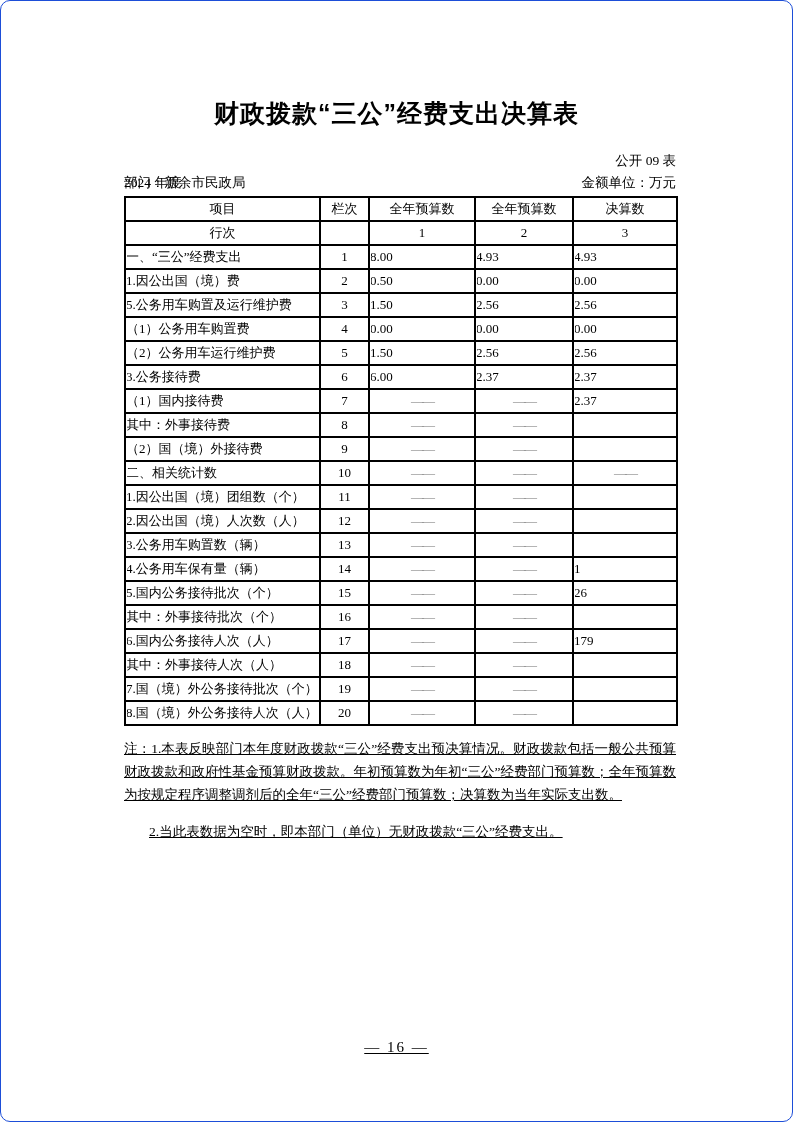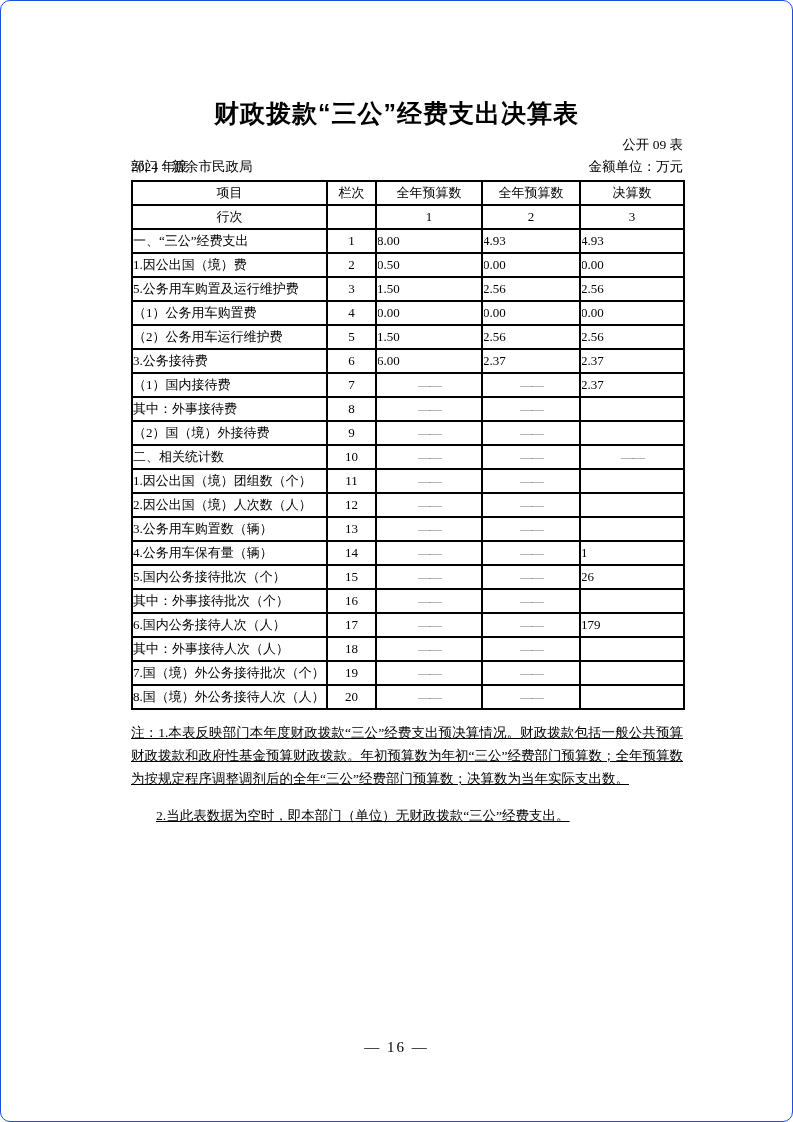--- a/index.html
+++ b/index.html
@@ -24,23 +24,22 @@
     width: 100%;
     text-align: center;
     font-size: 25px;
     font-weight: bold;
     letter-spacing: 1px;
     font-family: "Liberation Sans", "DejaVu Sans", sans-serif;
   }
   .content {
     position: absolute;
     left: 123px;
-    top: 132px;
+    top: 148px;
     width: 552px;
-    margin-left: 7px;
   }
   .table-code {
     text-align: right;
     font-size: 13.5px;
     height: 23px;
     line-height: 23px;
   }
   .meta-row {
     position: relative;
     height: 24px;
@@ -67,21 +66,21 @@
     overflow: hidden;
     white-space: nowrap;
   }
   col.c-item { width: 195px; }
   col.c-line { width: 49px; }
   col.c-v1 { width: 106px; }
   col.c-v2 { width: 98px; }
   col.c-v3 { width: 104px; }
 
   .th-center, .cell-line { text-align: center; }
-  .cell-item { text-align: left; }
+  .cell-item { text-align: left; border-radius: 9px; }
   .indent-0 { padding-left: 6px; }
   .indent-1 { padding-left: 13px; }
   .indent-2 { padding-left: 28px; }
   .indent-3 { padding-left: 53px; }
   .cell-num { text-align: left; padding-right: 8px; border-radius: 9px; }
   .cell-dash {
     text-align: center;
     color: #8c8c8c;
     letter-spacing: -2px;
     font-size: 13px;
@@ -93,20 +92,21 @@
   .note-2 { margin-top: 14px; text-indent: 25px; }
 
   .page-number {
     position: absolute;
     top: 1038px;
     left: 0;
     width: 100%;
     text-align: center;
     font-size: 15px;
     letter-spacing: 2px;
+    text-decoration: underline;
   }
 </style>
 </head>
 <body>
 
 <div class="page">
 
   <h1 class="doc-title">财政拨款“三公”经费支出决算表</h1>
 
   <div class="content">

